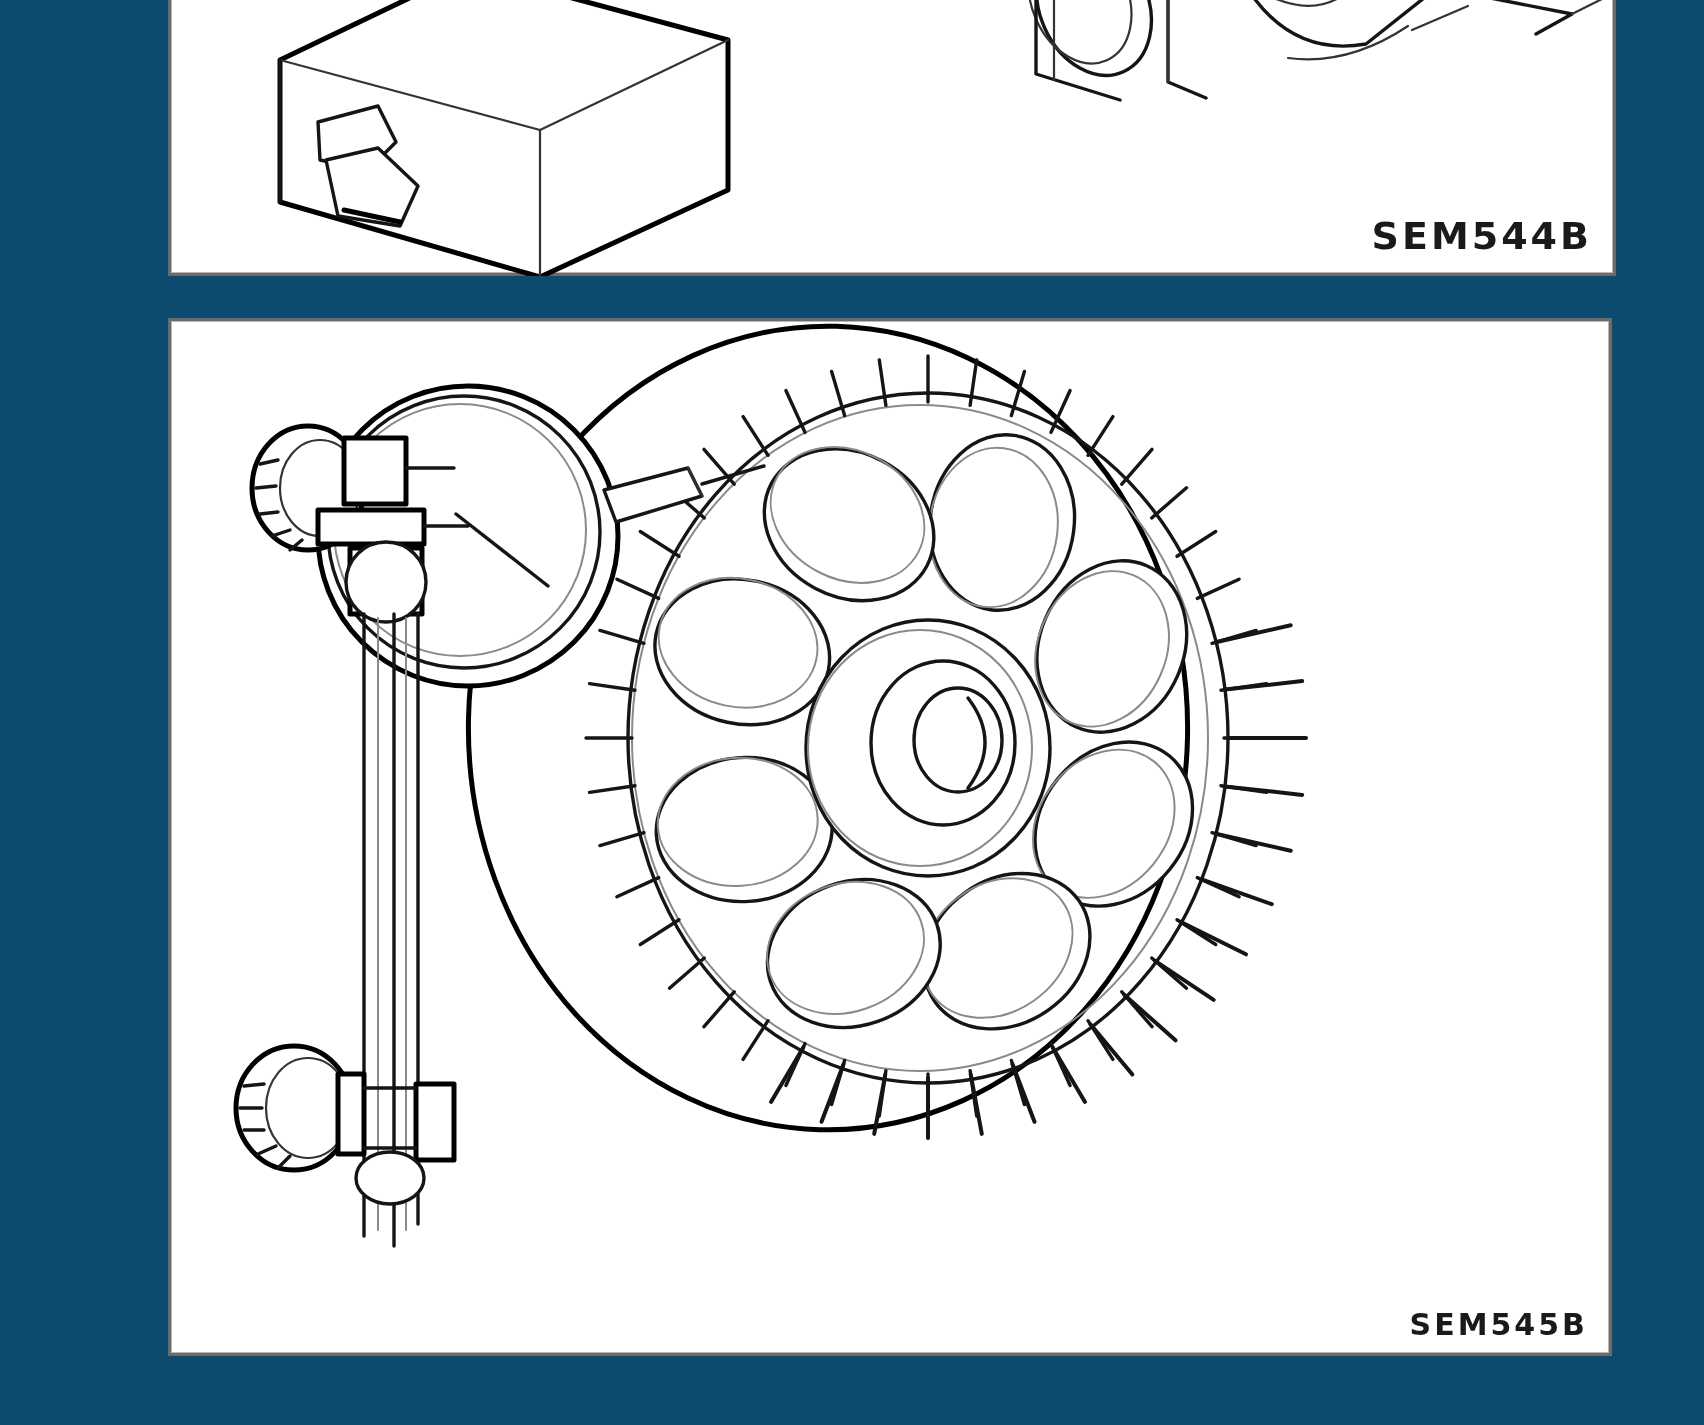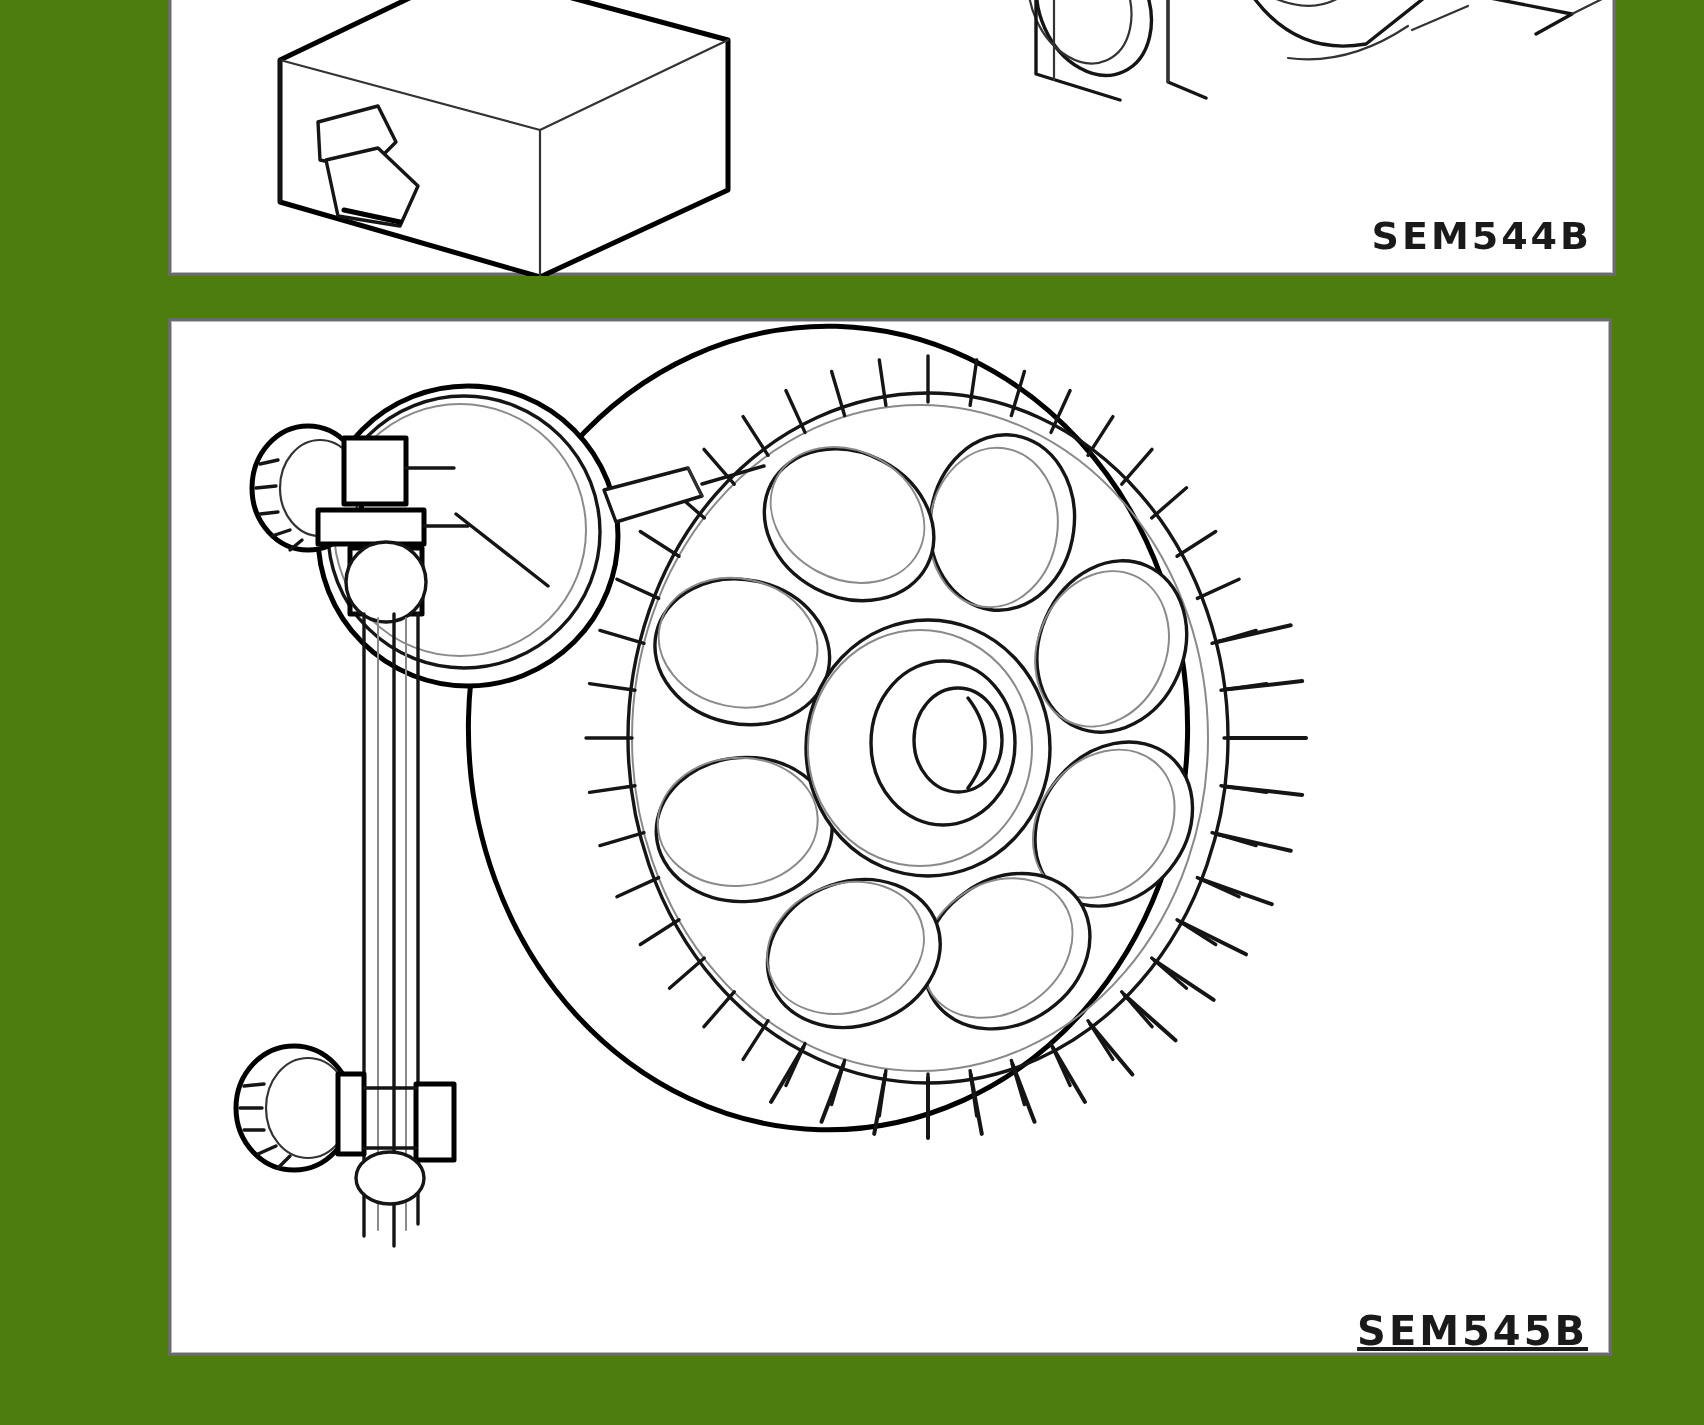--- a/index.html
+++ b/index.html
@@ -1,42 +1,42 @@
 <!DOCTYPE html>
 <html><head>
 <meta charset="utf-8">
 <style>
   html,body{margin:0;padding:0;}
   body{
     width:1704px;height:1425px;background:#ffffff;
     font-family:"Liberation Sans",sans-serif;
     position:relative;overflow:hidden;
   }
-  #sheet{position:absolute;inset:0;background:#4d7c0f;}
+  #sheet{position:absolute;inset:0;background:#0c4a6e;}
 
   .panel{position:absolute;background:#fff;box-sizing:border-box;}
   .panel .frame{position:absolute;inset:0;border:4px solid #6b6b6b;box-sizing:border-box;}
   .panel .frame::after{
     content:"";position:absolute;left:-1px;right:-1px;top:-1px;bottom:-1px;
     border:1px solid #b9b9b9;pointer-events:none;
   }
 
   
   #panel-top{left:168px;top:-170px;width:1448px;height:446px;}
   #panel-bottom{left:168px;top:318px;width:1444px;height:1038px;}
 
   .fig-svg{position:absolute;left:0;top:0;width:100%;height:100%;display:block;}
 
   .caption{
     position:absolute;color:#1a1a1a;font-weight:bold;
     letter-spacing:3px;font-family:"DejaVu Sans",sans-serif;
     white-space:nowrap;
   }
   #caption-top{right:24px;bottom:18px;font-size:38px;}
-  #caption-bottom{right:24px;bottom:2px;font-size:40px;text-decoration:underline;}
+  #caption-bottom{right:24px;bottom:14px;font-size:30px;}
   .ln-thin{fill:none;stroke:#333;stroke-width:2.2;stroke-linecap:round;stroke-linejoin:round;}
   .ln-mid{fill:none;stroke:#151515;stroke-width:3.4;stroke-linecap:round;stroke-linejoin:round;}
   .ln-bold{fill:none;stroke:#000;stroke-width:5;stroke-linecap:round;stroke-linejoin:round;}
   .ln-gray{fill:none;stroke:#8a8a8a;stroke-width:2;stroke-linecap:round;stroke-linejoin:round;}
   .fillw{fill:#fff;}
 </style>
 </head>
 <body>
 
 <div id="sheet">

